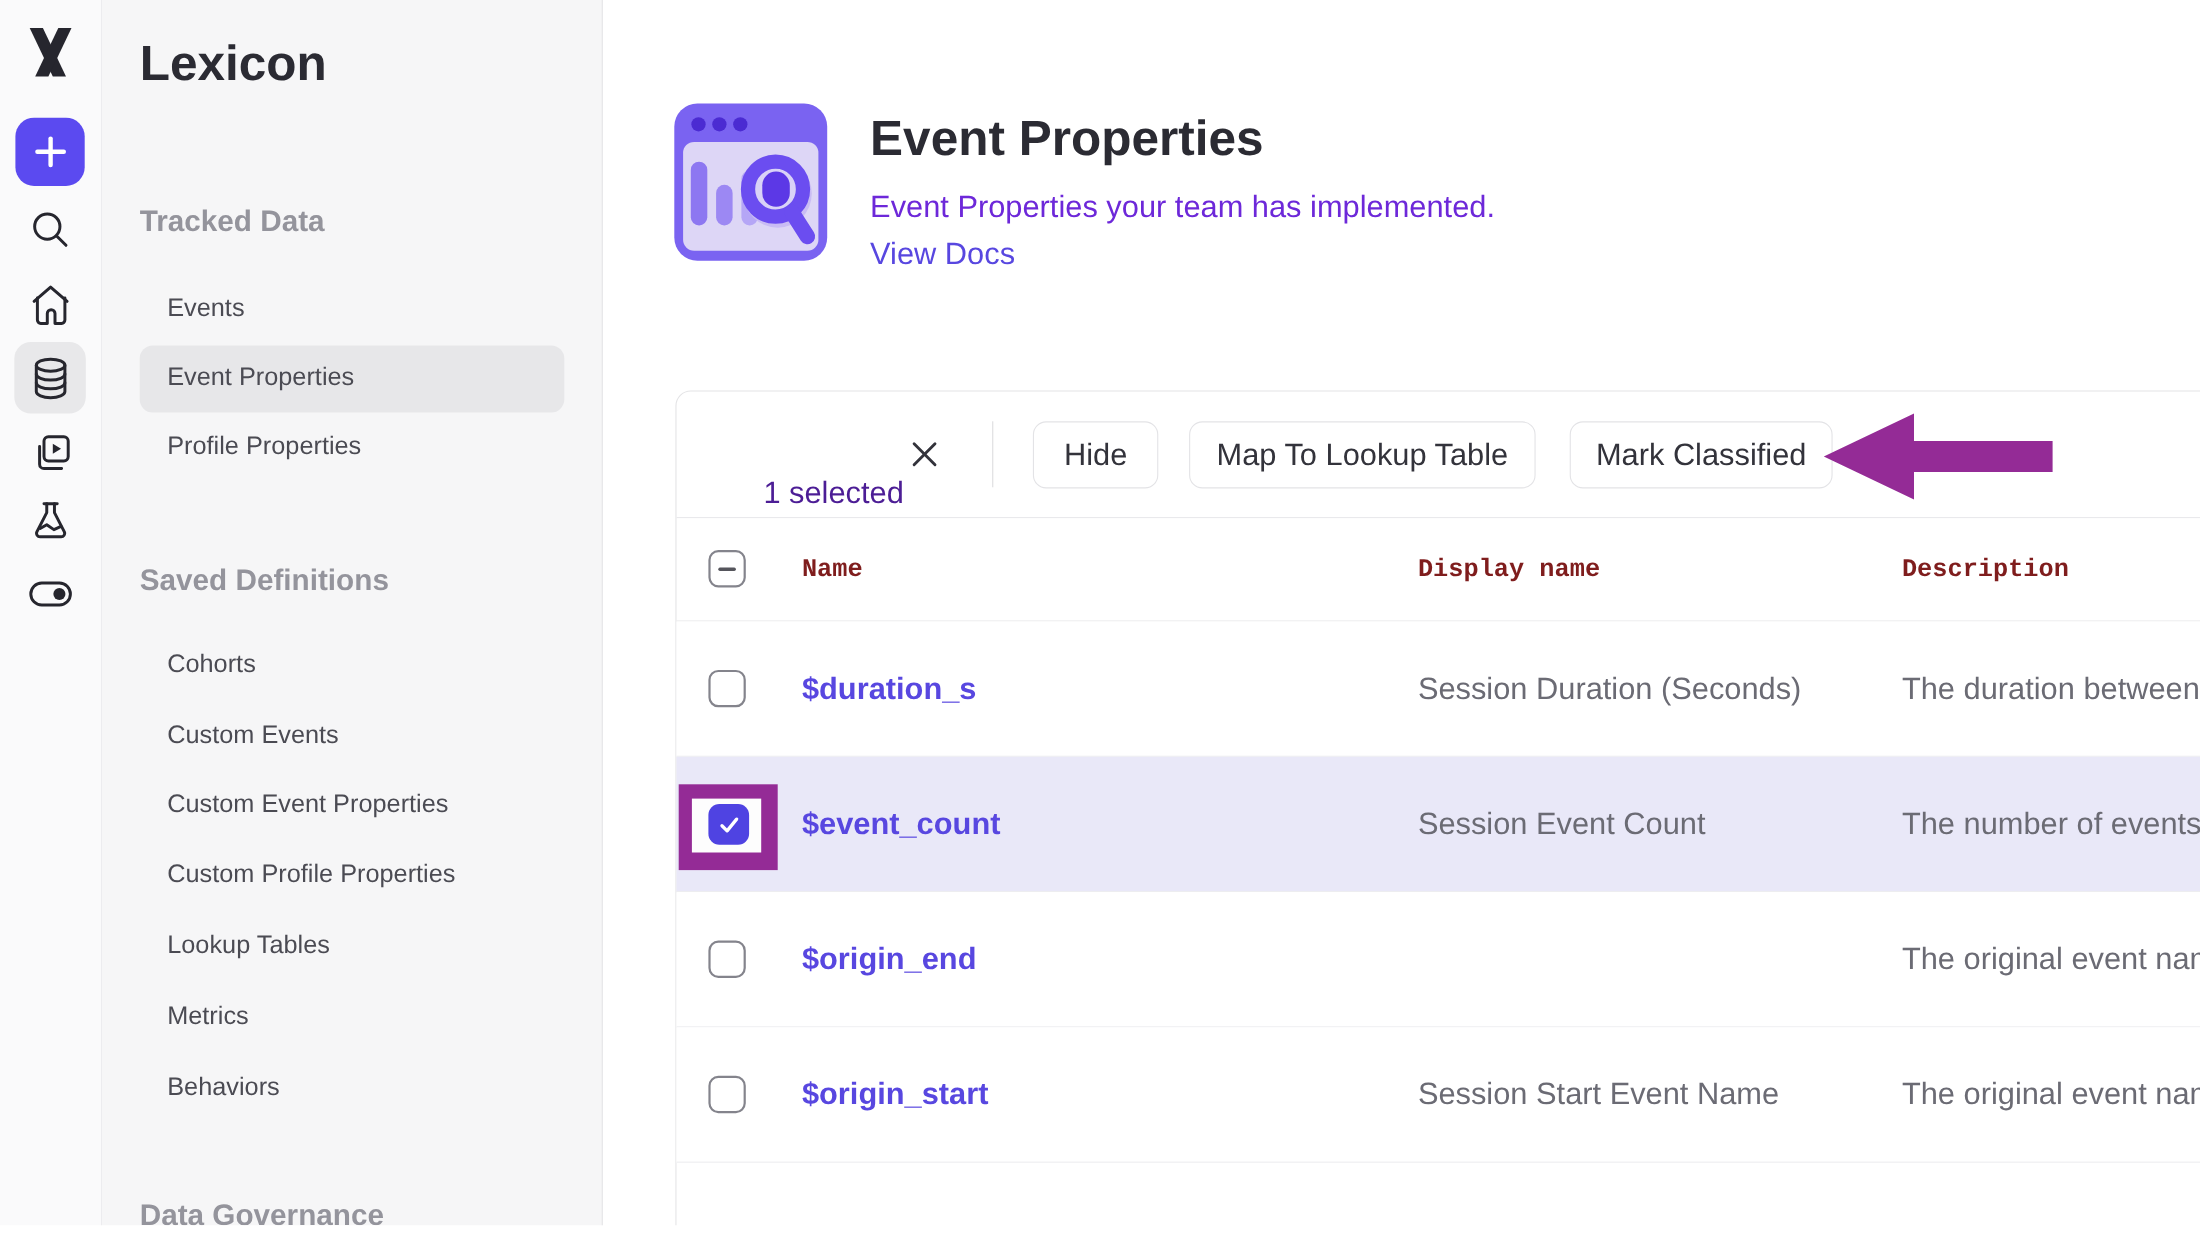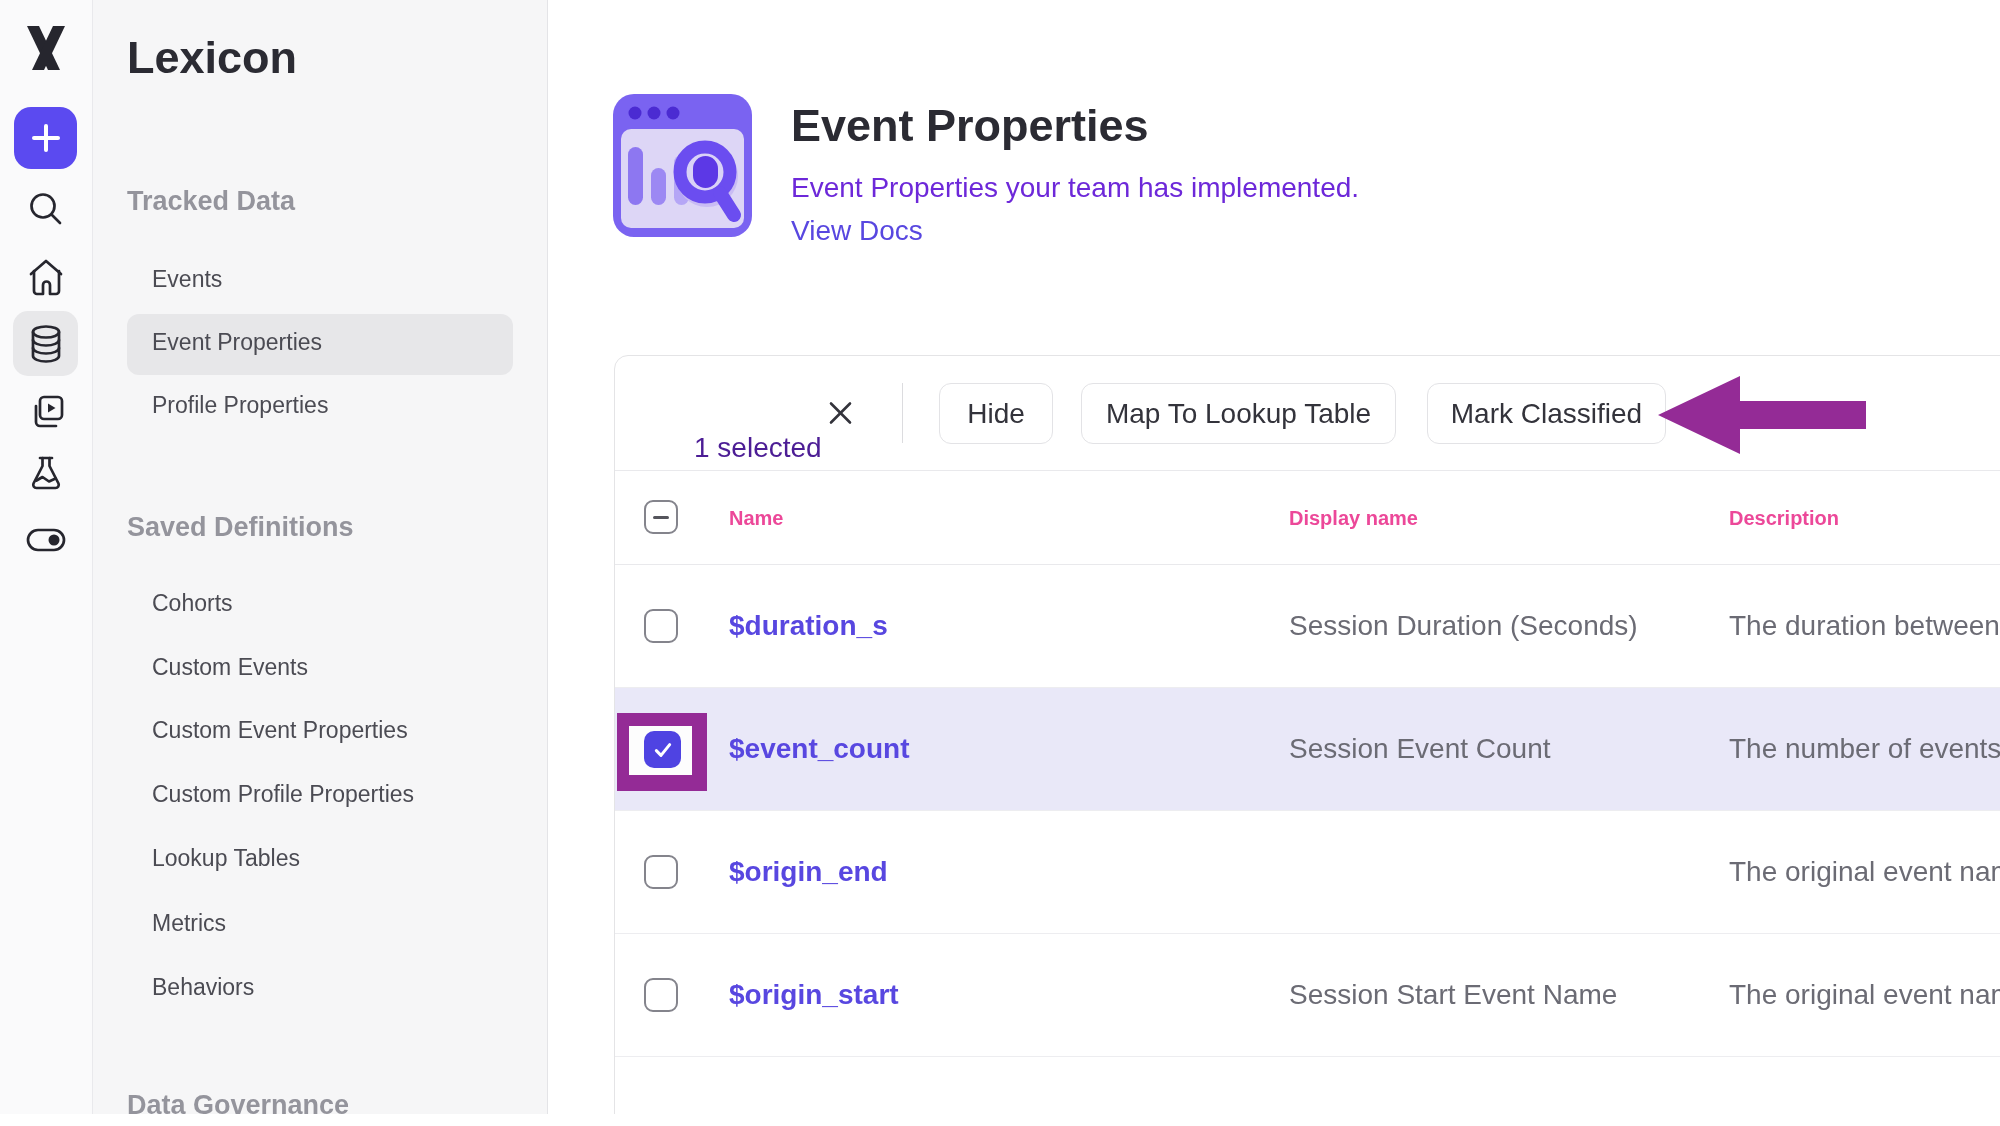--- a/index.html
+++ b/index.html
@@ -43,21 +43,21 @@
   #sel-clear{position:absolute;left:212px;top:50%;transform:translateY(-50%);cursor:pointer;display:flex;}
   #tb-divider{position:absolute;left:287px;top:27px;width:1px;height:60px;background:#dcdcdf;}
   .tb-btn{position:absolute;top:27px;height:59px;border:1.5px solid #e3e3e6;border-radius:12px;background:#fff;
           display:flex;align-items:center;justify-content:center;font-size:28px;font-weight:500;color:#33333b;cursor:pointer;}
   #btn-hide{left:324px;width:112px;}
   #btn-map{left:466px;width:313px;}
   #btn-mark{left:812px;width:237px;}
   #arrow{position:absolute;left:1041px;top:18px;}
 
   #thead{position:relative;height:93px;border-bottom:1px solid #e9e9ec;}
-  .col-label{position:absolute;top:50%;transform:translateY(-50%);font-size:20px;font-weight:700;color:#ec4899;}
+  .col-label{position:absolute;top:50%;transform:translateY(-50%);font-size:23px;font-weight:700;color:#7f1d1d;font-family:Liberation Mono, monospace;}
   .col-0{left:114px;} .col-1{left:674px;} .col-2{left:1114px;}
   #head-cb{position:absolute;left:29px;top:29px;width:34px;height:34px;border:2px solid #84848c;border-radius:9px;
            background:#fff;display:flex;align-items:center;justify-content:center;cursor:pointer;box-sizing:border-box;}
   #head-cb .dash{width:16px;height:3px;background:#55555c;border-radius:2px;}
 
   .row{position:relative;height:122px;border-bottom:1px solid #ededf0;background:#fff;}
   .row.selected{background:#e9e8f8;}
   .cb{position:absolute;left:29px;top:44px;width:34px;height:34px;border:2px solid #84848c;border-radius:9px;
       background:#fff;box-sizing:border-box;cursor:pointer;z-index:3;display:flex;align-items:center;justify-content:center;}
   .cb svg{display:none;}

